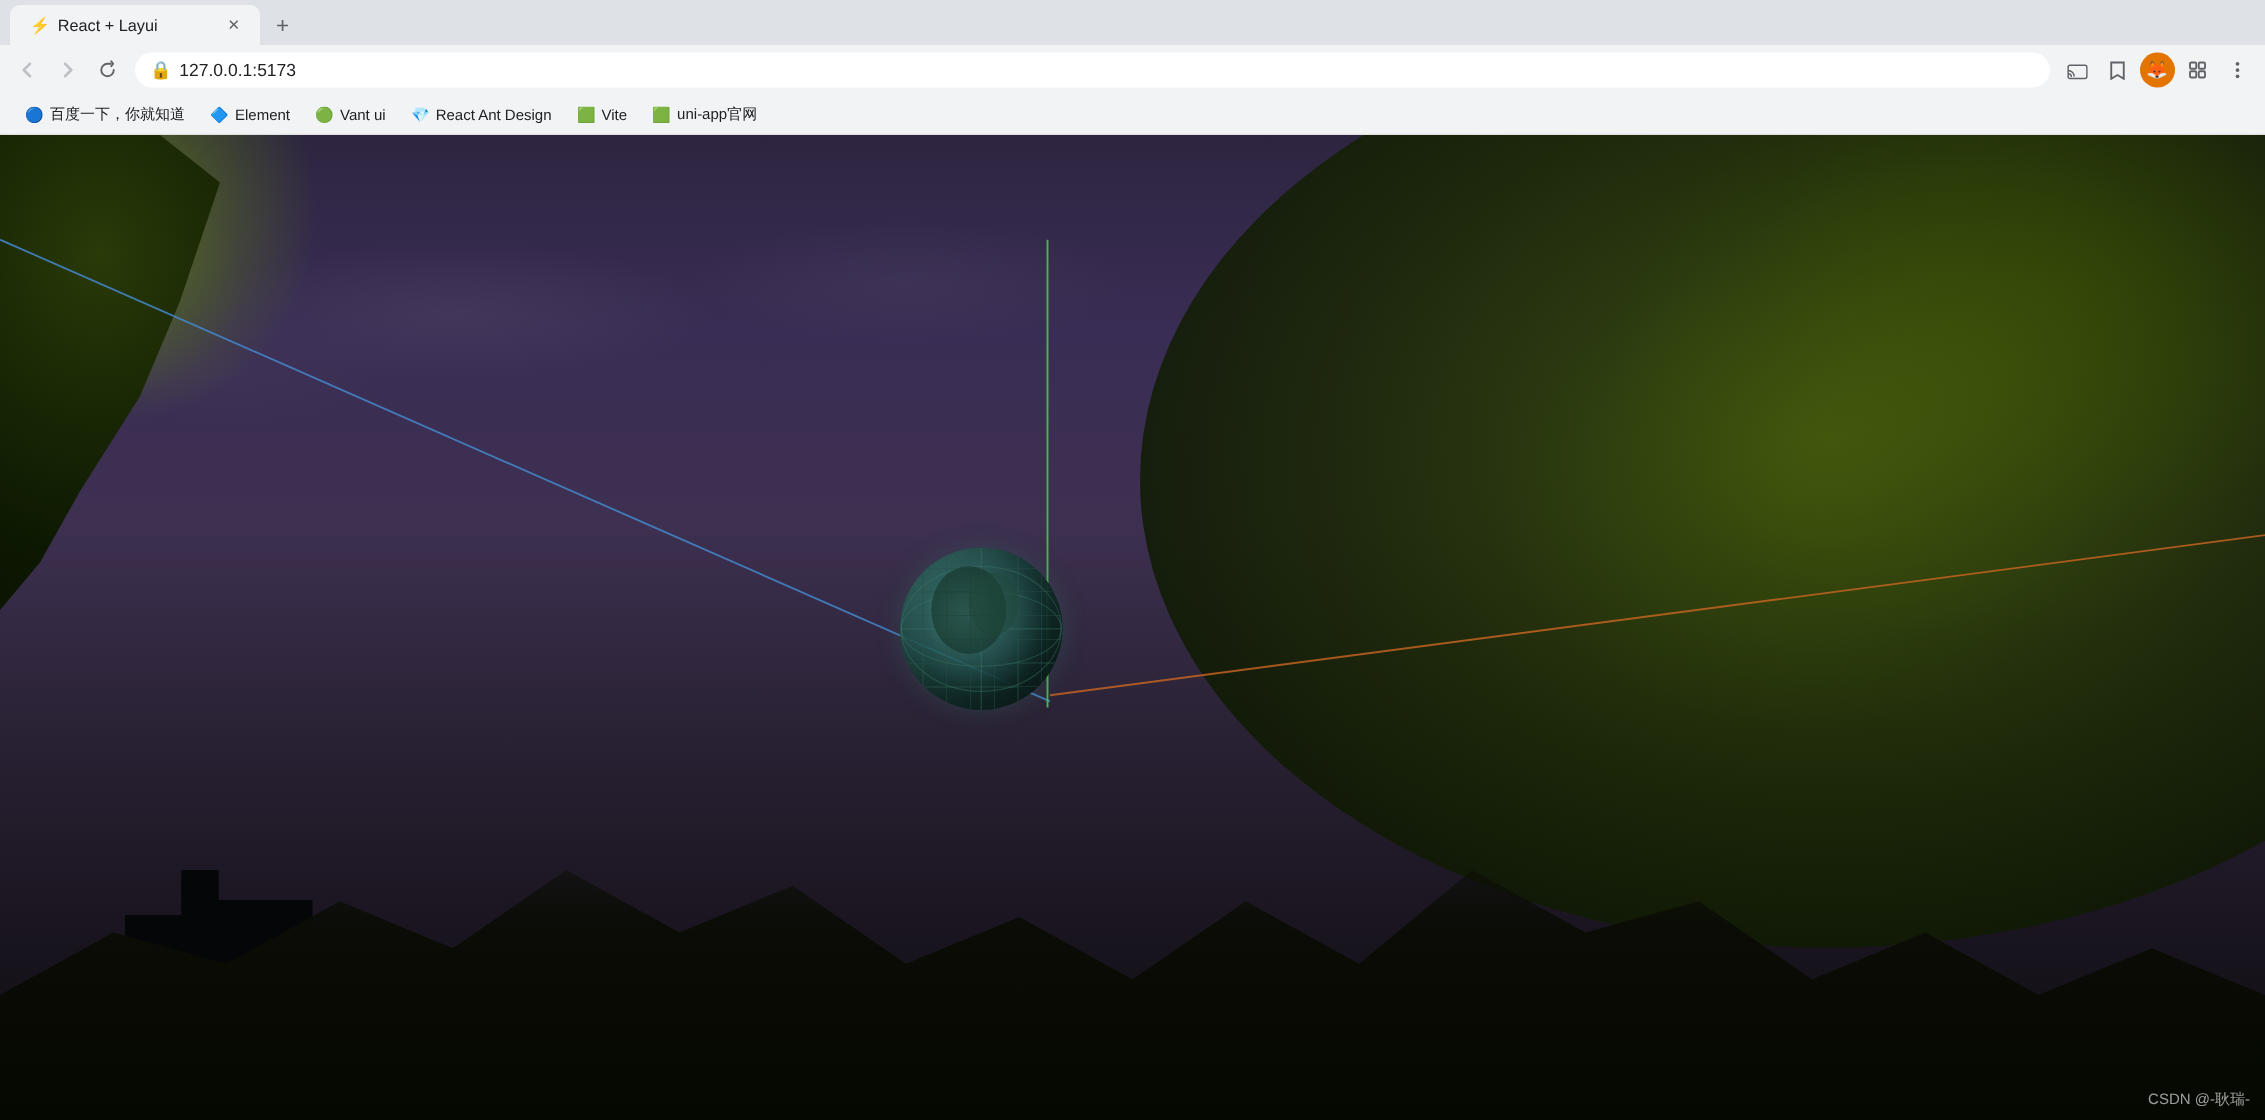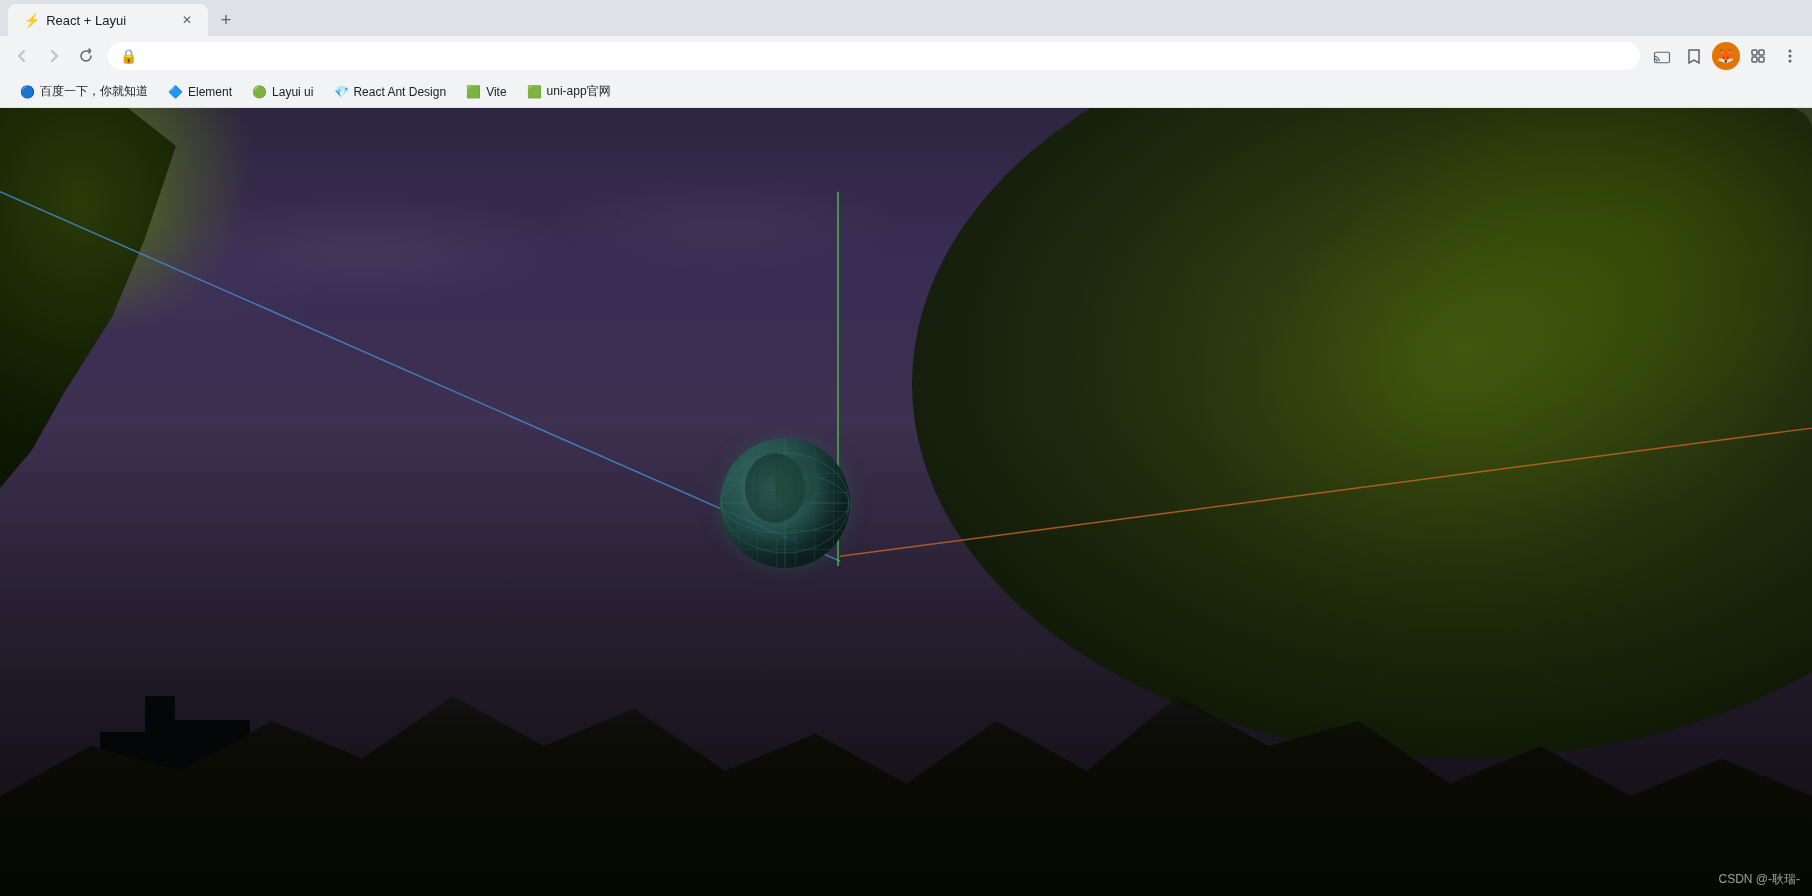--- a/index.html
+++ b/index.html
@@ -142,21 +142,20 @@
       height: 100%;
       position: relative;
       background: linear-gradient(180deg, 
         #2d2540 0%, 
         #3a2d55 20%, 
         #3d3050 40%, 
         #2a2235 60%, 
         #1a1520 80%, 
         #0d0c0e 100%
       );
-      border-radius: 23px;
     }
 
     
     .trees-bottom {
       position: absolute;
       bottom: 0;
       left: 0;
       right: 0;
       height: 250px;
       background: linear-gradient(180deg, transparent 0%, #0a0c05 40%, #050800 100%);
@@ -295,20 +294,21 @@
       </button>
       <button class="nav-btn" title="Reload">
         <svg width="16" height="16" viewBox="0 0 16 16" fill="none">
           <path d="M13 8A5 5 0 1 1 8 3h2.5M11 1l1.5 2-1.5 2" stroke="#5f6368" stroke-width="1.5" stroke-linecap="round" stroke-linejoin="round"></path>
         </svg>
       </button>
     </div>
 
     <div class="address-bar">
       <span class="address-lock">🔒</span>
+      <span class="address-text">127.0.0.1:5173</span>
     </div>
 
     <div class="nav-actions">
       <button class="nav-btn">
         <svg width="18" height="18" viewBox="0 0 24 24" fill="none" stroke="#5f6368" stroke-width="1.5">
           <rect x="2" y="7" width="20" height="14" rx="2"></rect>
           <path d="M2 12.5C5.5 12.5 8.5 15.5 8.5 19"></path>
           <path d="M2 16C4 16 5.5 17.5 5.5 19.5"></path>
         </svg>
       </button>
@@ -340,21 +340,21 @@
     <div class="bookmark-item">
       <span class="bookmark-icon">🔵</span>
       <span>百度一下，你就知道</span>
     </div>
     <div class="bookmark-item">
       <span class="bookmark-icon">🔷</span>
       <span>Element</span>
     </div>
     <div class="bookmark-item">
       <span class="bookmark-icon">🟢</span>
-      <span>Layui ui</span>
+      <span>Vant ui</span>
     </div>
     <div class="bookmark-item">
       <span class="bookmark-icon">💎</span>
       <span>React Ant Design</span>
     </div>
     <div class="bookmark-item">
       <span class="bookmark-icon">🟩</span>
       <span>Vite</span>
     </div>
     <div class="bookmark-item">

